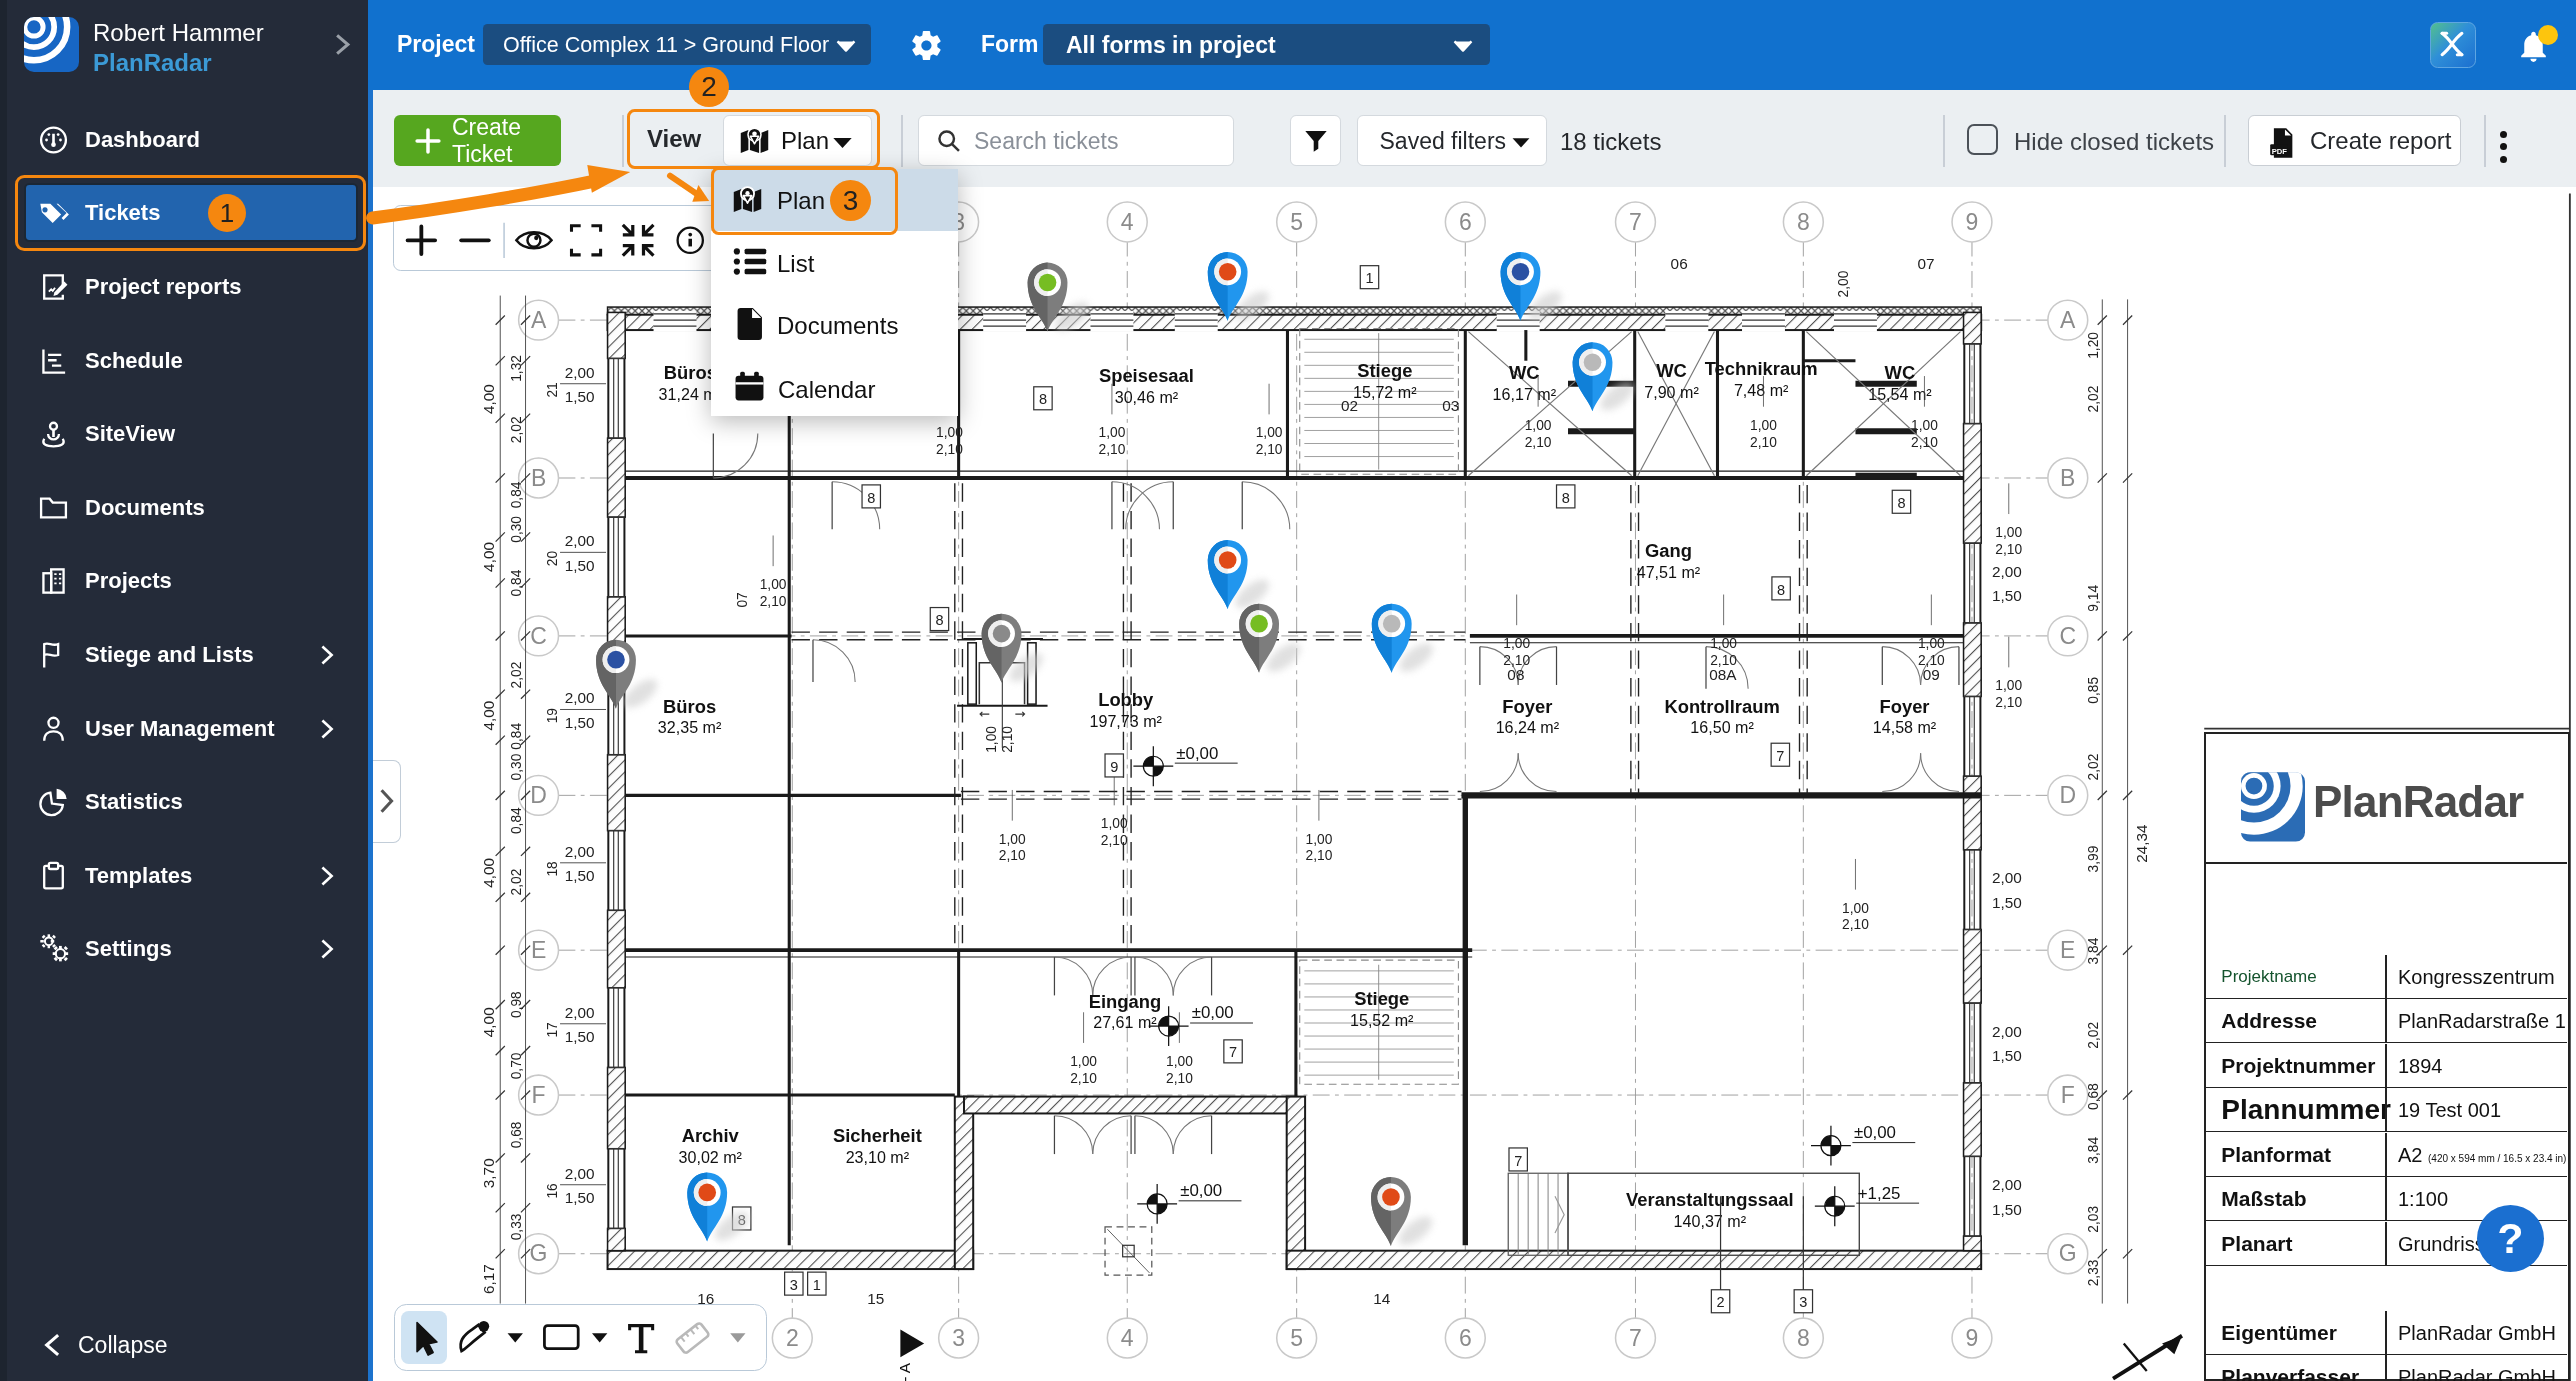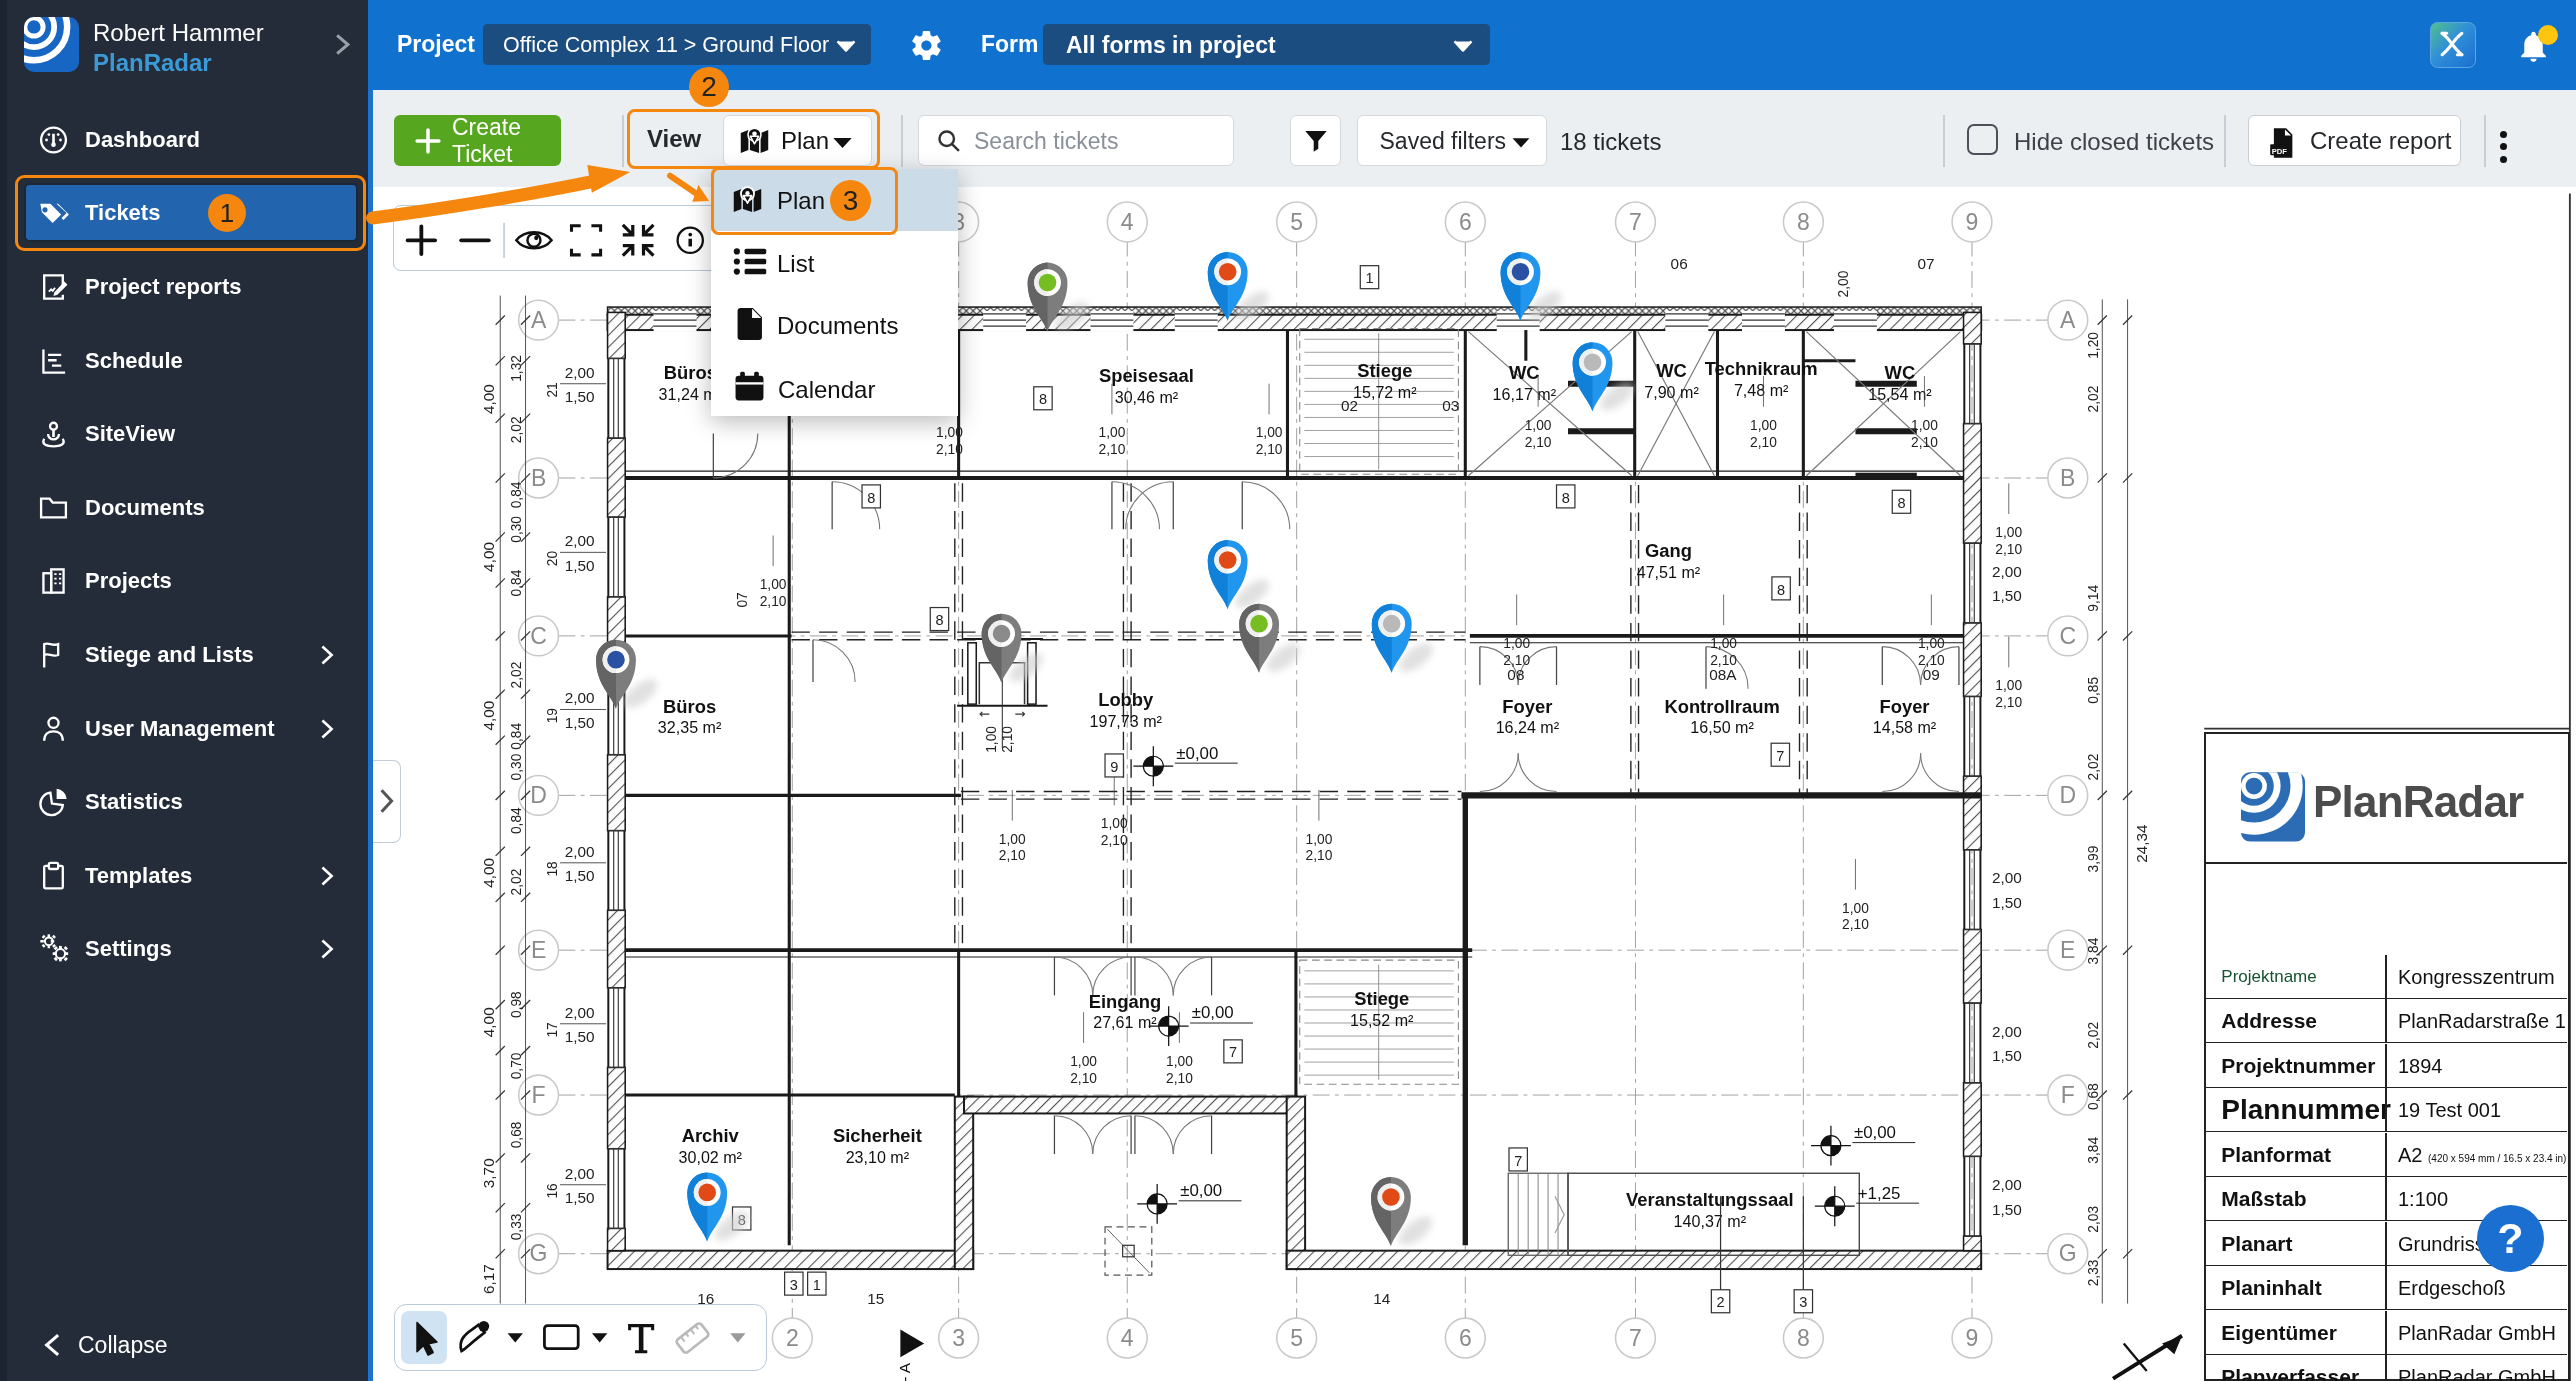--- a/index.html
+++ b/index.html
@@ -1158,25 +1158,20 @@
       <div class="abs" style="left:0; top:443px; width:361px; height:44px; border-bottom:1.5px solid #222;">
 <div class="abs" style="left:15.3px; top:50%; transform:translateY(-50%); font-size:21px; font-weight:bold; color:#111;">Maßstab</div>
 <div class="abs" style="left:192px; top:50%; transform:translateY(-50%); font-size:20px; color:#111; white-space:nowrap;">1:100</div>
 <div class="abs" style="left:179px; top:0; width:1.5px; height:44px; background:#222;"></div>
 </div>
       <div class="abs" style="left:0; top:488px; width:361px; height:44px; border-bottom:1.5px solid #222;">
 <div class="abs" style="left:15.3px; top:50%; transform:translateY(-50%); font-size:21px; font-weight:bold; color:#111;">Planart</div>
 <div class="abs" style="left:192px; top:50%; transform:translateY(-50%); font-size:20px; color:#111; white-space:nowrap;">Grundriss</div>
 <div class="abs" style="left:179px; top:0; width:1.5px; height:44px; background:#222;"></div>
 </div>
-      <div class="abs" style="left:0; top:532px; width:361px; height:44px; border-bottom:1.5px solid #222;">
-<div class="abs" style="left:15.3px; top:50%; transform:translateY(-50%); font-size:21px; font-weight:bold; color:#111;">Planinhalt</div>
-<div class="abs" style="left:192px; top:50%; transform:translateY(-50%); font-size:20px; color:#111; white-space:nowrap;">Erdgeschoß</div>
-<div class="abs" style="left:179px; top:0; width:1.5px; height:44px; background:#222;"></div>
-</div>
       <div class="abs" style="left:0; top:577px; width:361px; height:44px; border-bottom:1.5px solid #222;">
 <div class="abs" style="left:15.3px; top:50%; transform:translateY(-50%); font-size:21px; font-weight:bold; color:#111;">Eigentümer</div>
 <div class="abs" style="left:192px; top:50%; transform:translateY(-50%); font-size:20px; color:#111; white-space:nowrap;">PlanRadar GmbH</div>
 <div class="abs" style="left:179px; top:0; width:1.5px; height:44px; background:#222;"></div>
 </div>
       <div class="abs" style="left:0; top:621px; width:361px; height:44px; border-bottom:1.5px solid #222;">
 <div class="abs" style="left:15.3px; top:50%; transform:translateY(-50%); font-size:21px; font-weight:bold; color:#111;">Planverfasser</div>
 <div class="abs" style="left:192px; top:50%; transform:translateY(-50%); font-size:20px; color:#111; white-space:nowrap;">PlanRadar GmbH</div>
 <div class="abs" style="left:179px; top:0; width:1.5px; height:44px; background:#222;"></div>
 </div>

